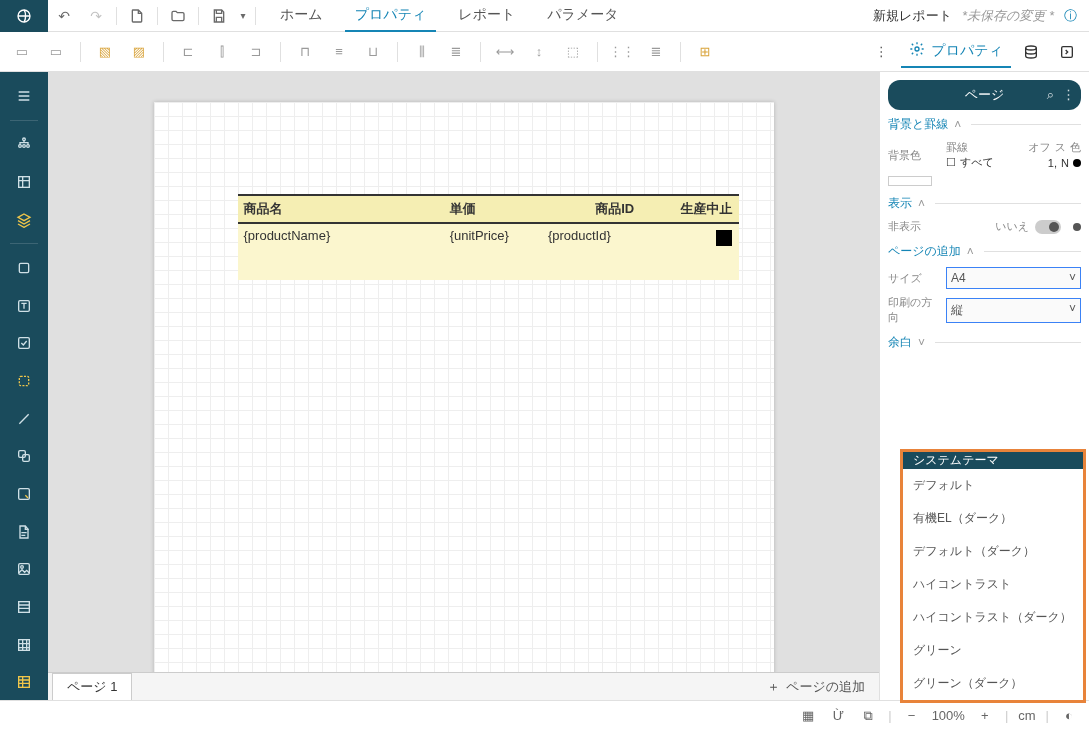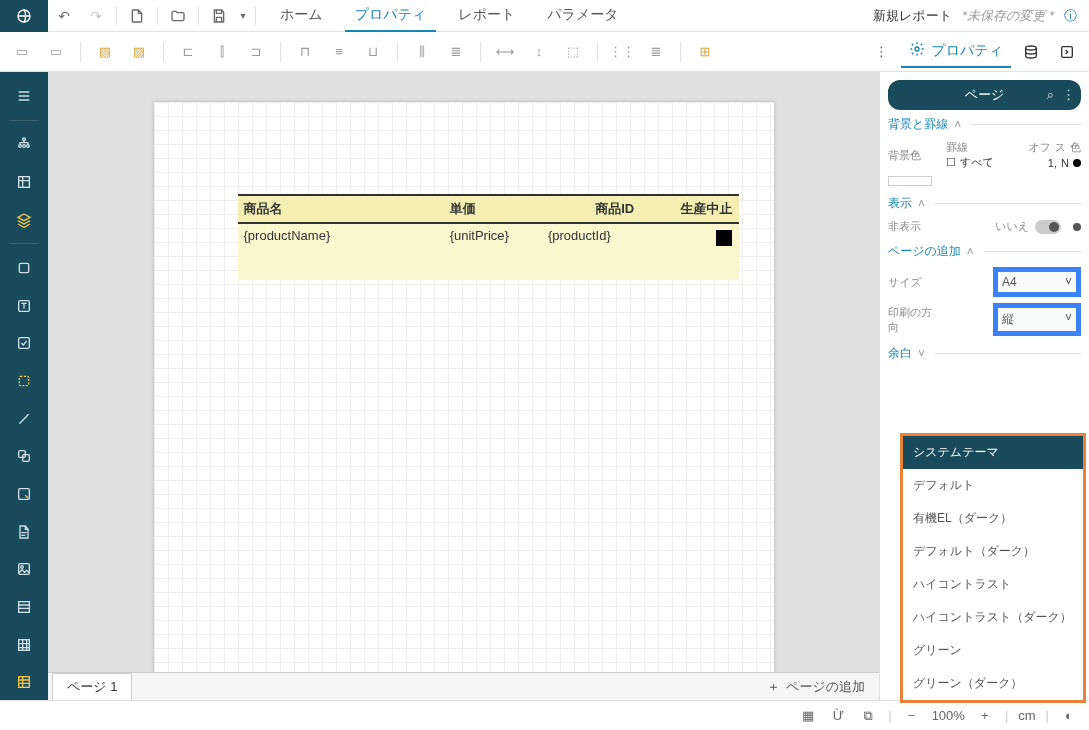--- a/index.html
+++ b/index.html
@@ -46,26 +46,26 @@
 
 .prop-panel { width:210px; border-left:1px solid #e0e0e0; background:#fff; padding:8px; font-size:12px; overflow:auto;}
 .prop-header { background:#1a4b5c; color:#fff; border-radius:12px; padding:6px 4px; display:flex; align-items:center; justify-content:center; gap:8px; font-size:13px; position:relative;}
 .prop-header .ph-icons{ position:absolute; right:6px; display:flex; gap:8px; opacity:.8;}
 .section-h { color:#1585b5; font-size:12px; display:flex; align-items:center; gap:6px; margin:6px 0 4px; }
 .section-h::after { content:""; flex:1; height:1px; background:#e0e0e0; margin-left:4px;}
 .section-h .chev { margin-left:auto; color:#999;}
 .prop-row { display:flex; align-items:center; gap:6px; padding:3px 0;}
 .prop-row .lbl { color:#888; font-size:11px; width:52px;}
 .prop-row .swatch { width:44px; height:10px; border:1px solid #ccc; background:#fff;}
-.prop-row select, .prop-row .pseudo-select { flex:1; font-size:12px; padding:3px 4px; border:5px solid #3b82f6; background:#fafafa; color:#555;margin-left:47px;}
+.prop-row select, .prop-row .pseudo-select { flex:1; font-size:12px; padding:3px 4px; border:1px solid #3b82f6; background:#fafafa; color:#555;}
 .toggle { width:26px; height:14px; background:#ccc; border-radius:8px; position:relative;}
 .toggle::after{content:""; position:absolute; width:10px; height:10px; background:#555; border-radius:50%; top:2px; right:2px;}
 
 .theme-popup { position:absolute; bottom:30px; right:6px; width:180px; background:#fff; box-shadow:0 0 0 3px #e8833a; font-size:12px;}
-.theme-popup .th-head { background:#1a4b5c; color:#fff; padding:8px 10px;}
+.theme-popup .th-head { background:#1a4b5c; color:#fff; padding:0 10px;}
 .theme-popup .th-item { padding:8px 10px; color:#555; cursor:pointer;}
 
 .statusbar { height:30px; border-top:1px solid #e0e0e0; display:flex; align-items:center; justify-content:flex-end; gap:10px; padding:0 10px; font-size:13px; color:#666;}
 .statusbar .sbtn{ width:20px; text-align:center; }
 
 svg { width:16px; height:16px; }
 .ci{ font-size:14px; }
 </style>
 </head>
 <body>

